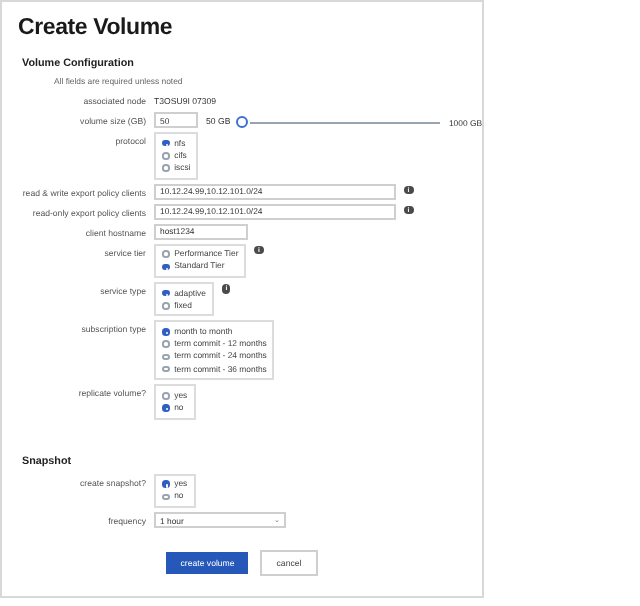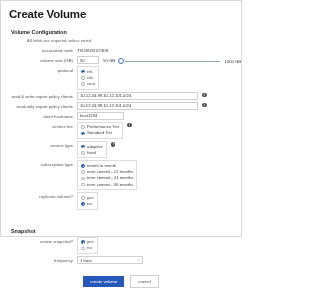--- a/index.html
+++ b/index.html
@@ -10,21 +10,21 @@
   body {
     width: 242px;
     height: 303px;
     overflow: hidden;
     font-family: "Liberation Sans", sans-serif;
     color: #333333;
     position: relative;
   }
   .page {
     width: 242px;
-    height: 237px;
+    height: 299px;
     box-sizing: border-box;
     border: 1px solid #d8d8d8;
     padding: 0;
     position: relative;
     background: #fff;
   }
   .page-title {
     font-size: 11.5px;
     font-weight: bold;
     color: #1a1a1a;

